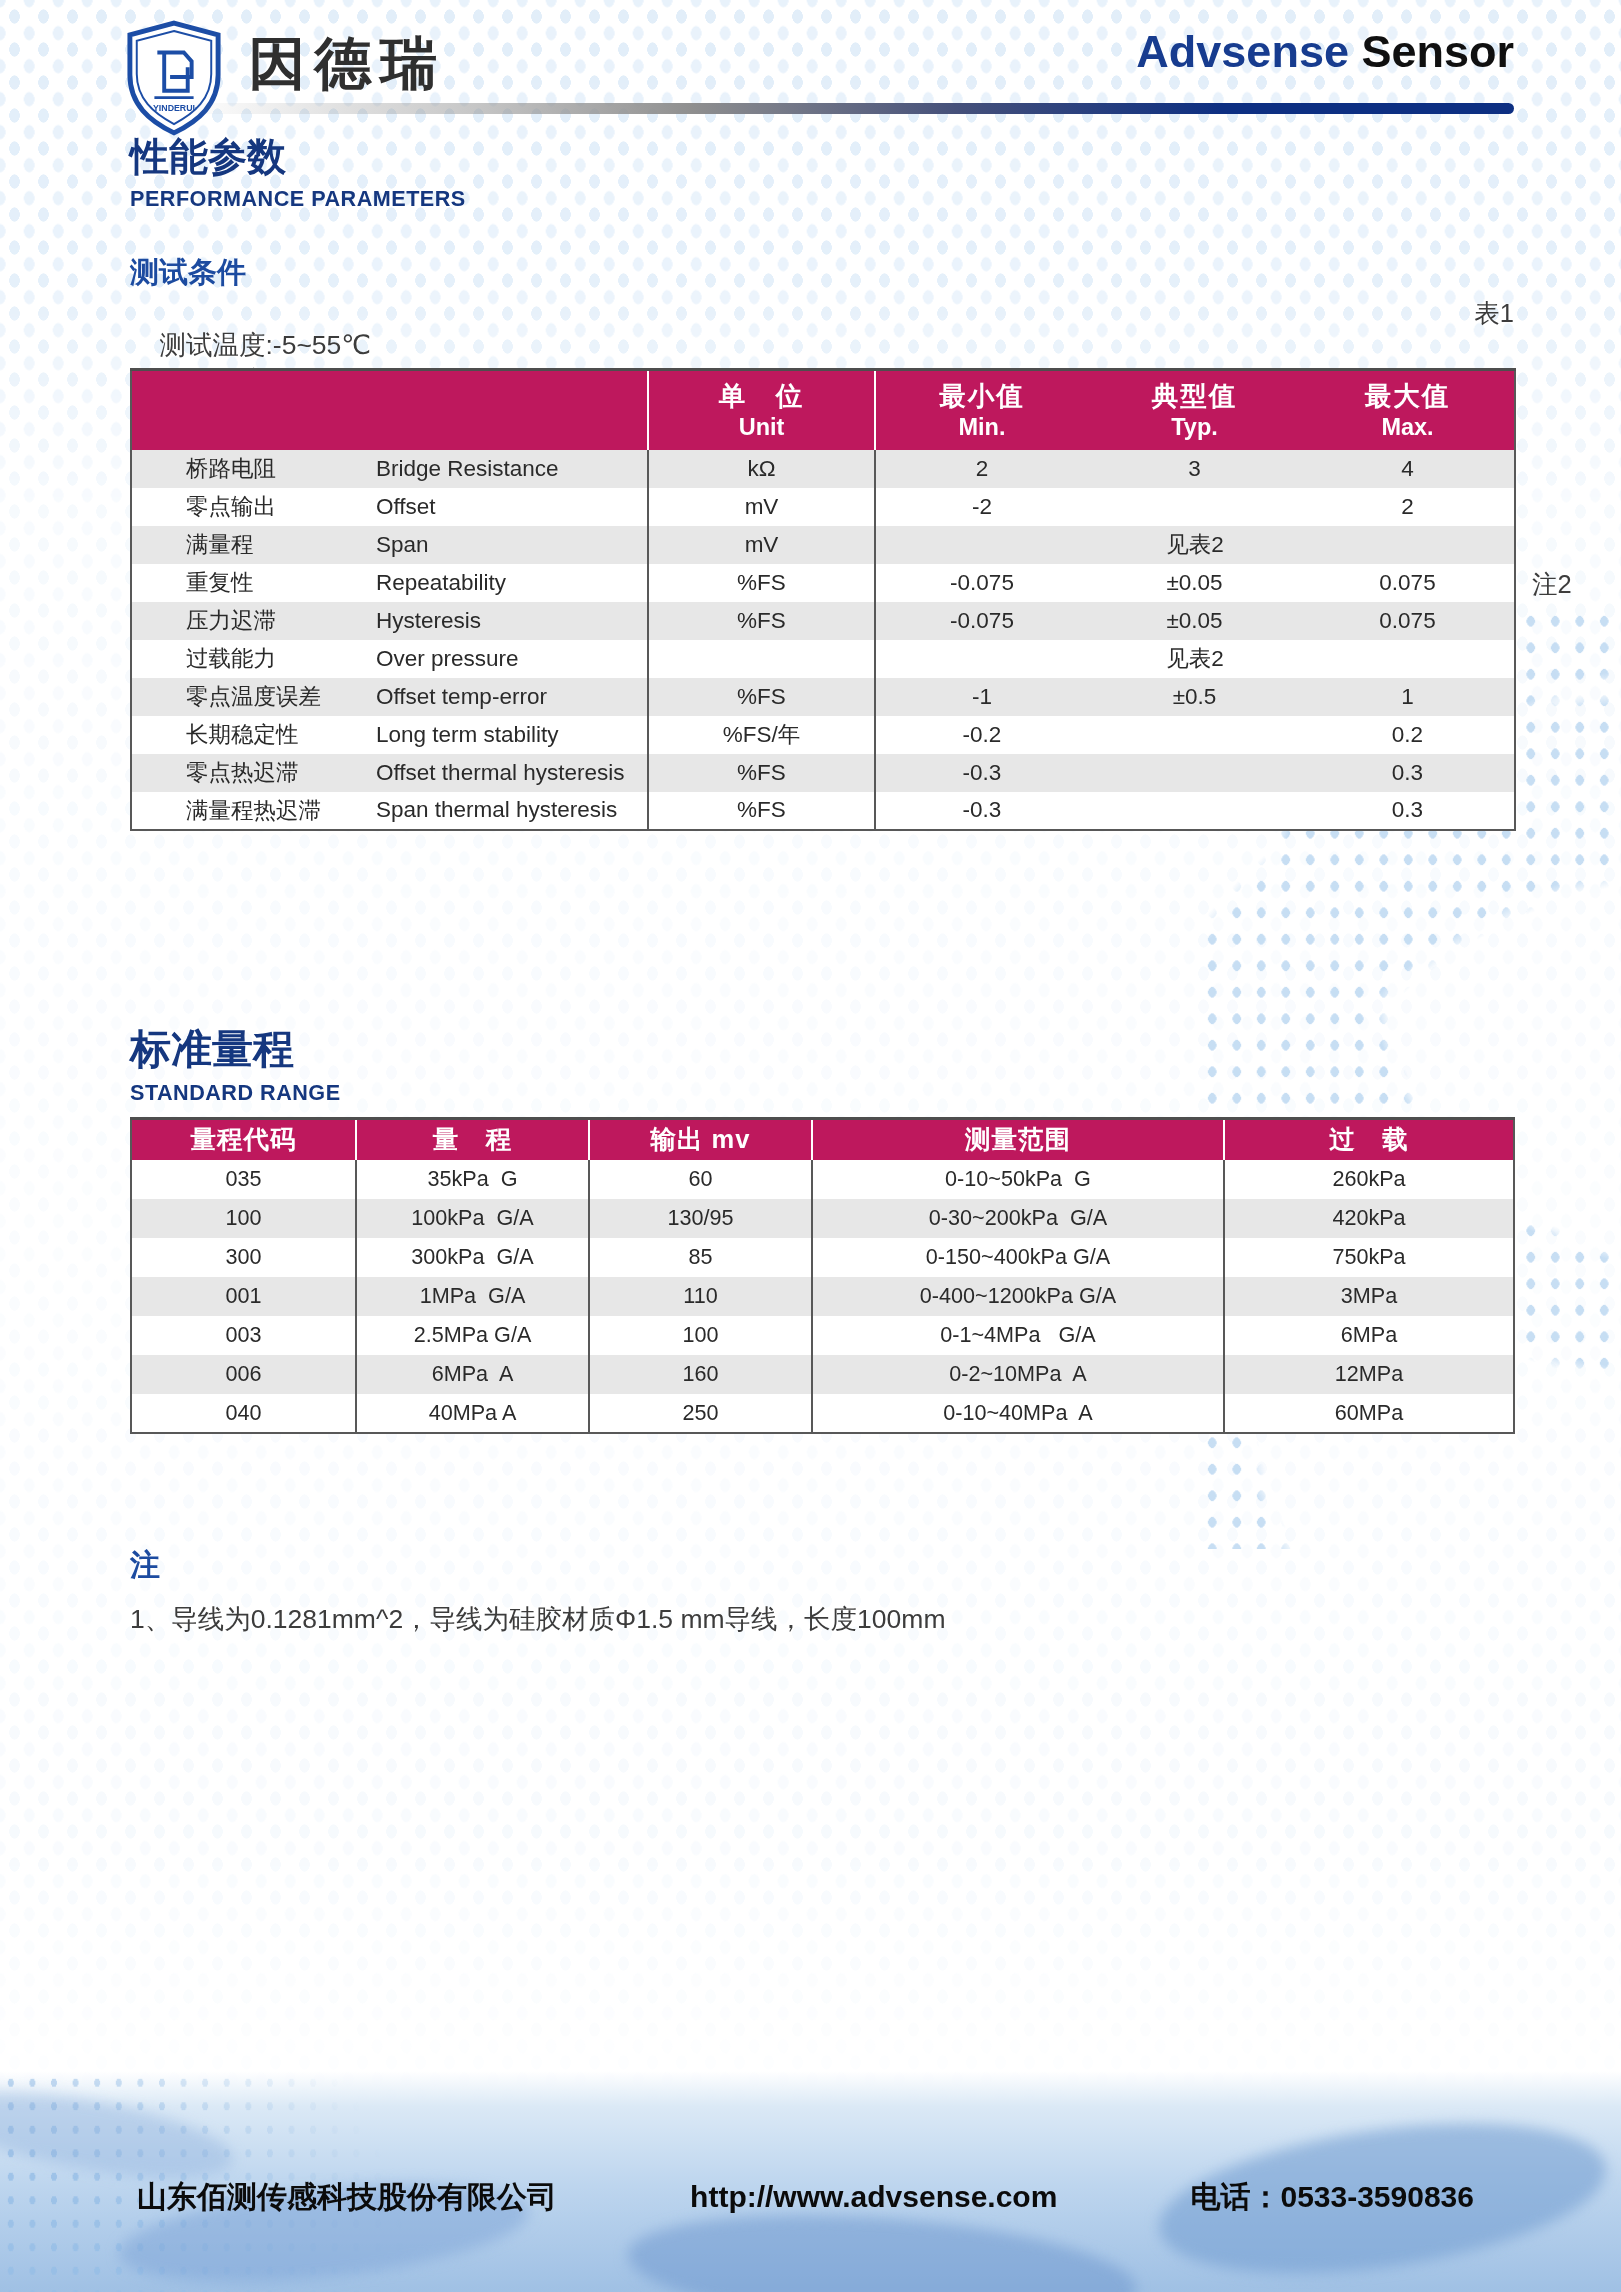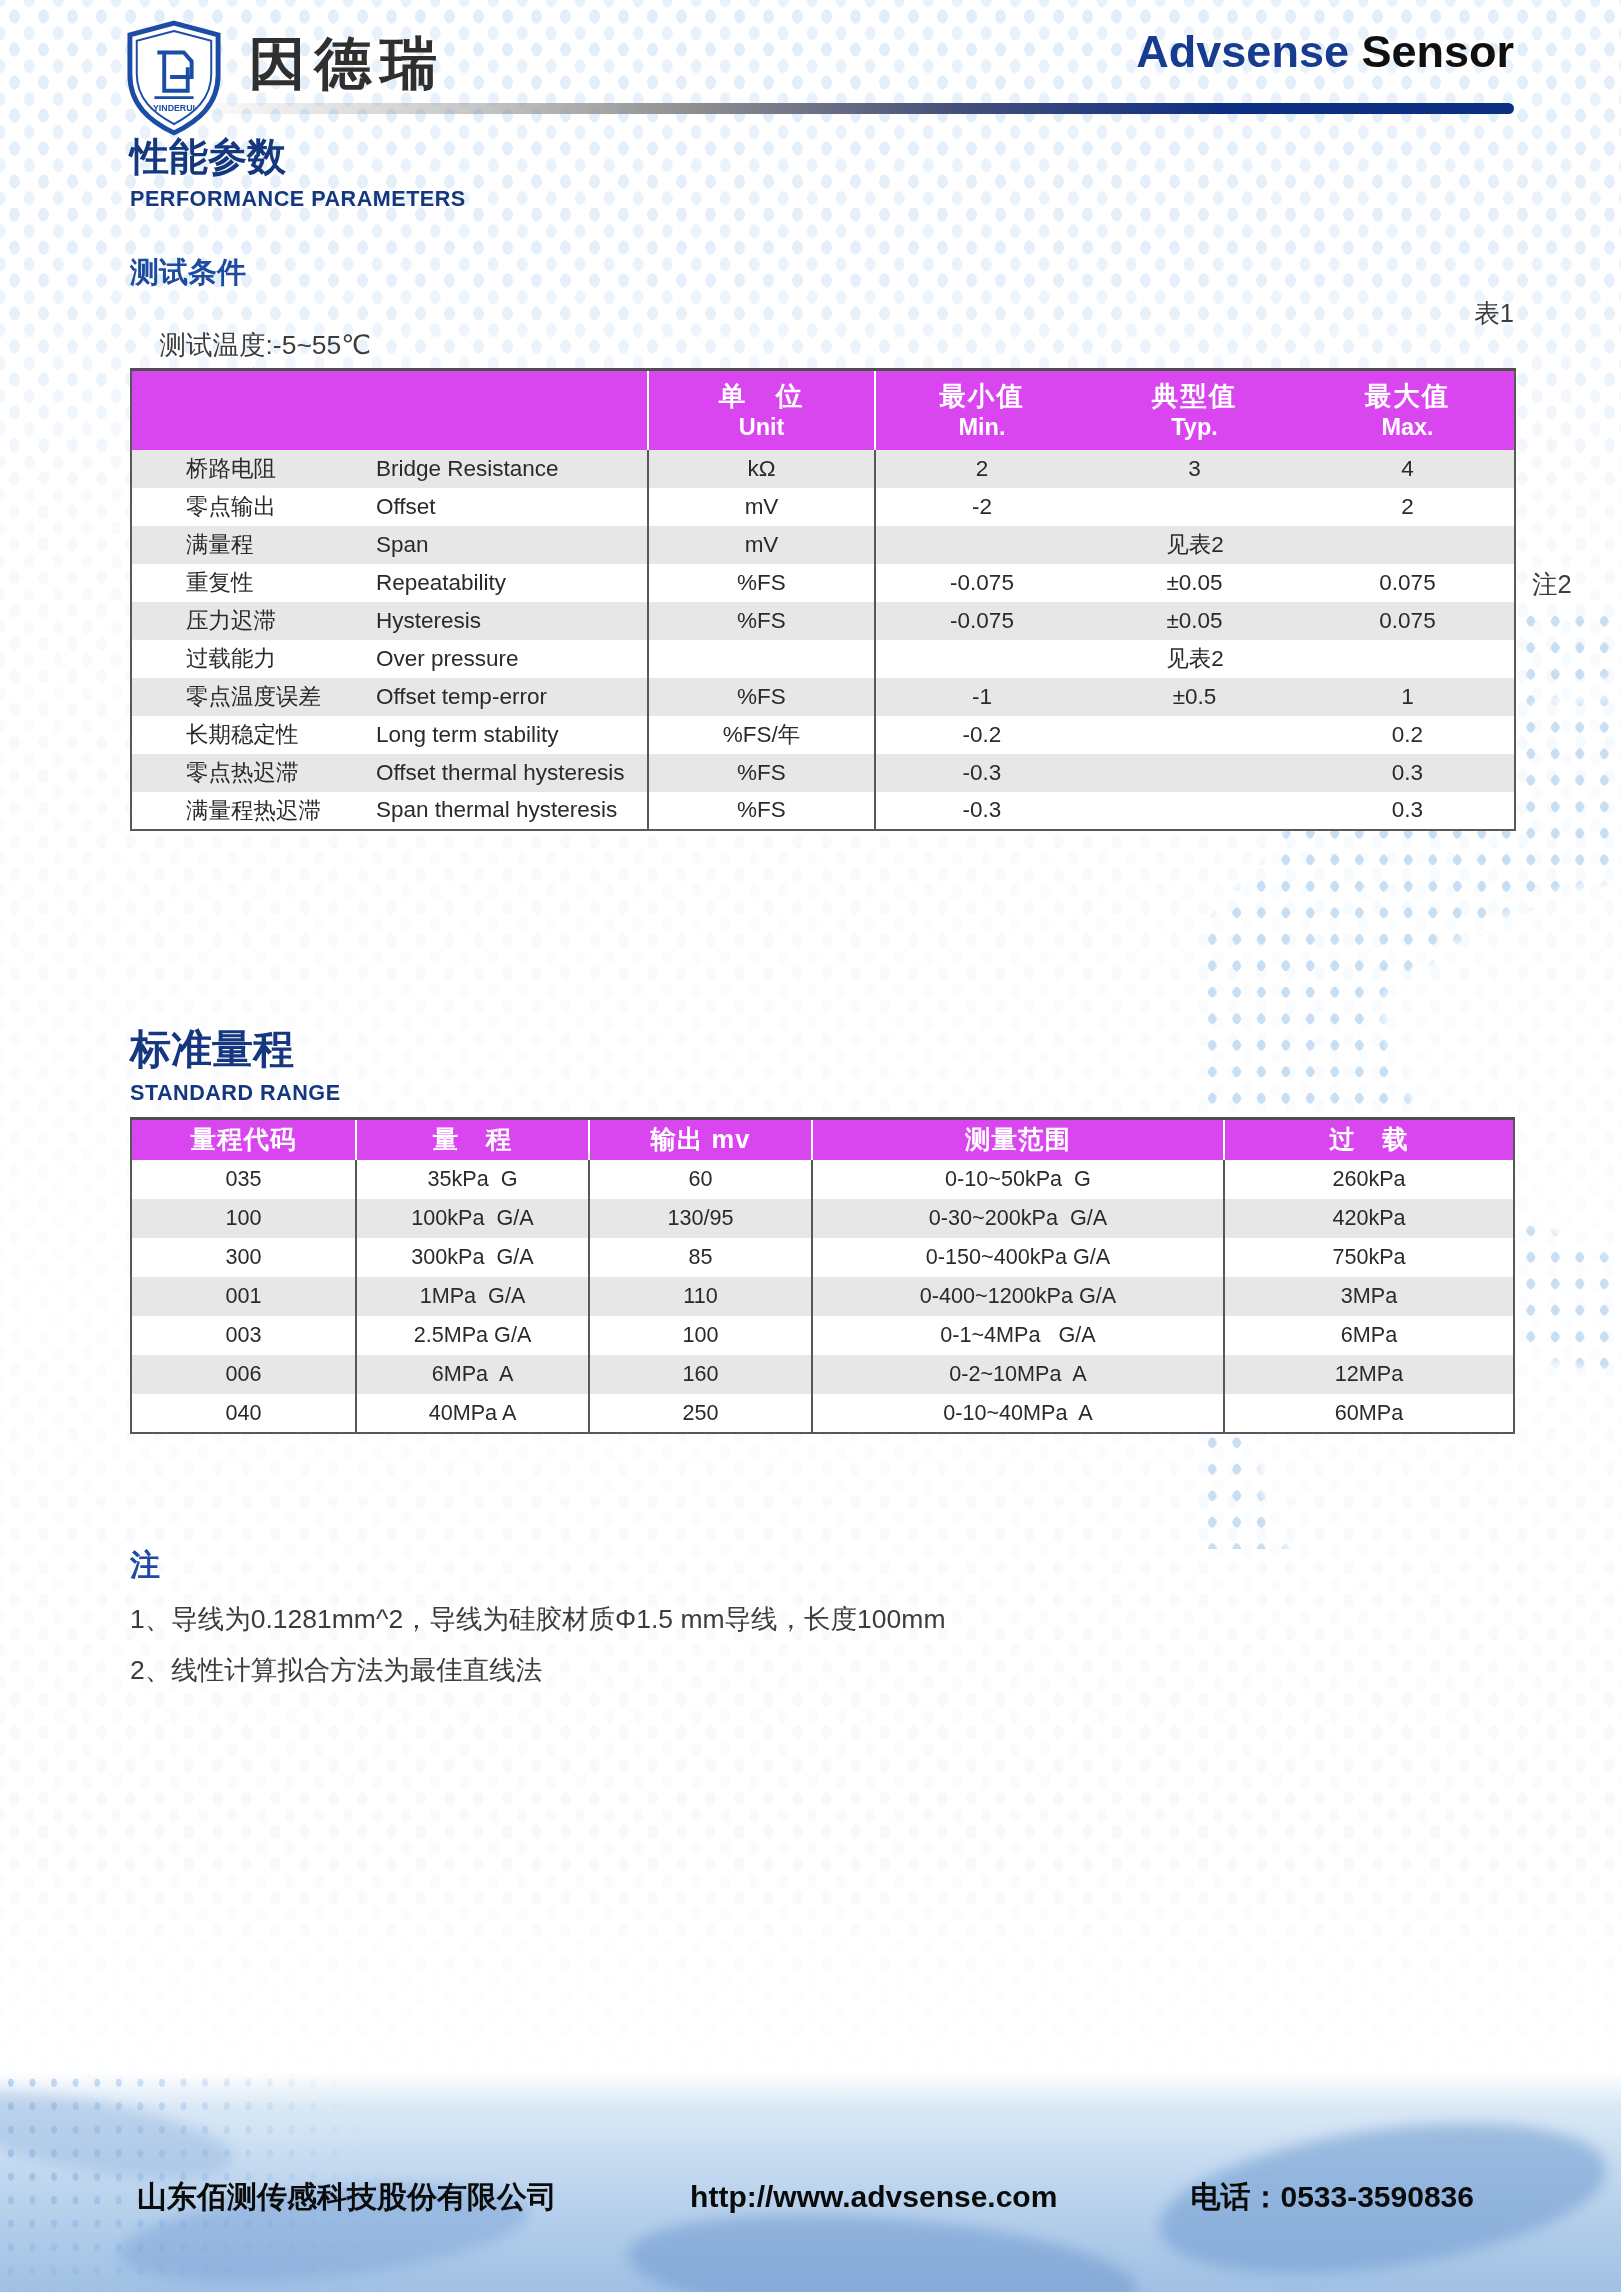--- a/index.html
+++ b/index.html
@@ -72,21 +72,21 @@
   table { border-collapse:collapse; table-layout:fixed; width:1384px; }
   .tbl { position:absolute; left:130px; }
   #table1 { top:368px; }
   #table2 { top:1117px; }
 
   .t1, .t2 {
     border-left:2px solid #585858; border-right:2px solid #585858; border-bottom:2px solid #585858;
     border-top:3.9px solid #4e4e4e;
   }
   .t1 thead th, .t2 thead th {
-    background:#d946ef; color:#ffffff; font-weight:700; padding:0; text-align:center; vertical-align:middle;
+    background:#be185d; color:#ffffff; font-weight:700; padding:0; text-align:center; vertical-align:middle;
   }
   .t1 thead th { height:80px; }
   .t2 thead th { height:41px; font-size:25.5px; letter-spacing:1px; white-space:pre; }
   .t1 .hl1 { display:block; font-size:26.5px; line-height:1.3; letter-spacing:2px; }
   .t1 .hl2 { display:block; font-size:23.5px; line-height:1.2; font-weight:700; }
   .t1 thead th.vd, .t2 thead th.vd { border-left:2px solid #ffffff; }
 
   .t1 tbody td, .t2 tbody td { padding:0; color:#2a2a2a; vertical-align:middle; }
   .t1 tbody td { height:38px; font-size:22.5px; text-align:center; }
   .t2 tbody td { height:39px; font-size:21.6px; text-align:center; white-space:pre; }
@@ -351,21 +351,20 @@
             <td class="bd">0-10~40MPa  A</td>
             <td class="bd">60MPa</td>
           </tr>
         </tbody>
     </table>
   </div>
 
   <div class="notes-title">注</div>
   <div class="notes-list">
       <div>1、导线为0.1281mm^2，导线为硅胶材质Φ1.5 mm导线，长度100mm</div>
-      <div>2、线性计算拟合方法为最佳直线法</div>
     </div>
 
   <div class="footer">
     <div class="f-dots"></div>
     <div class="blob b1"></div>
     <div class="blob b2"></div>
     <div class="blob b3"></div>
     <div class="blob b4"></div>
     <div class="footer-line">
       <span>山东佰测传感科技股份有限公司</span>

